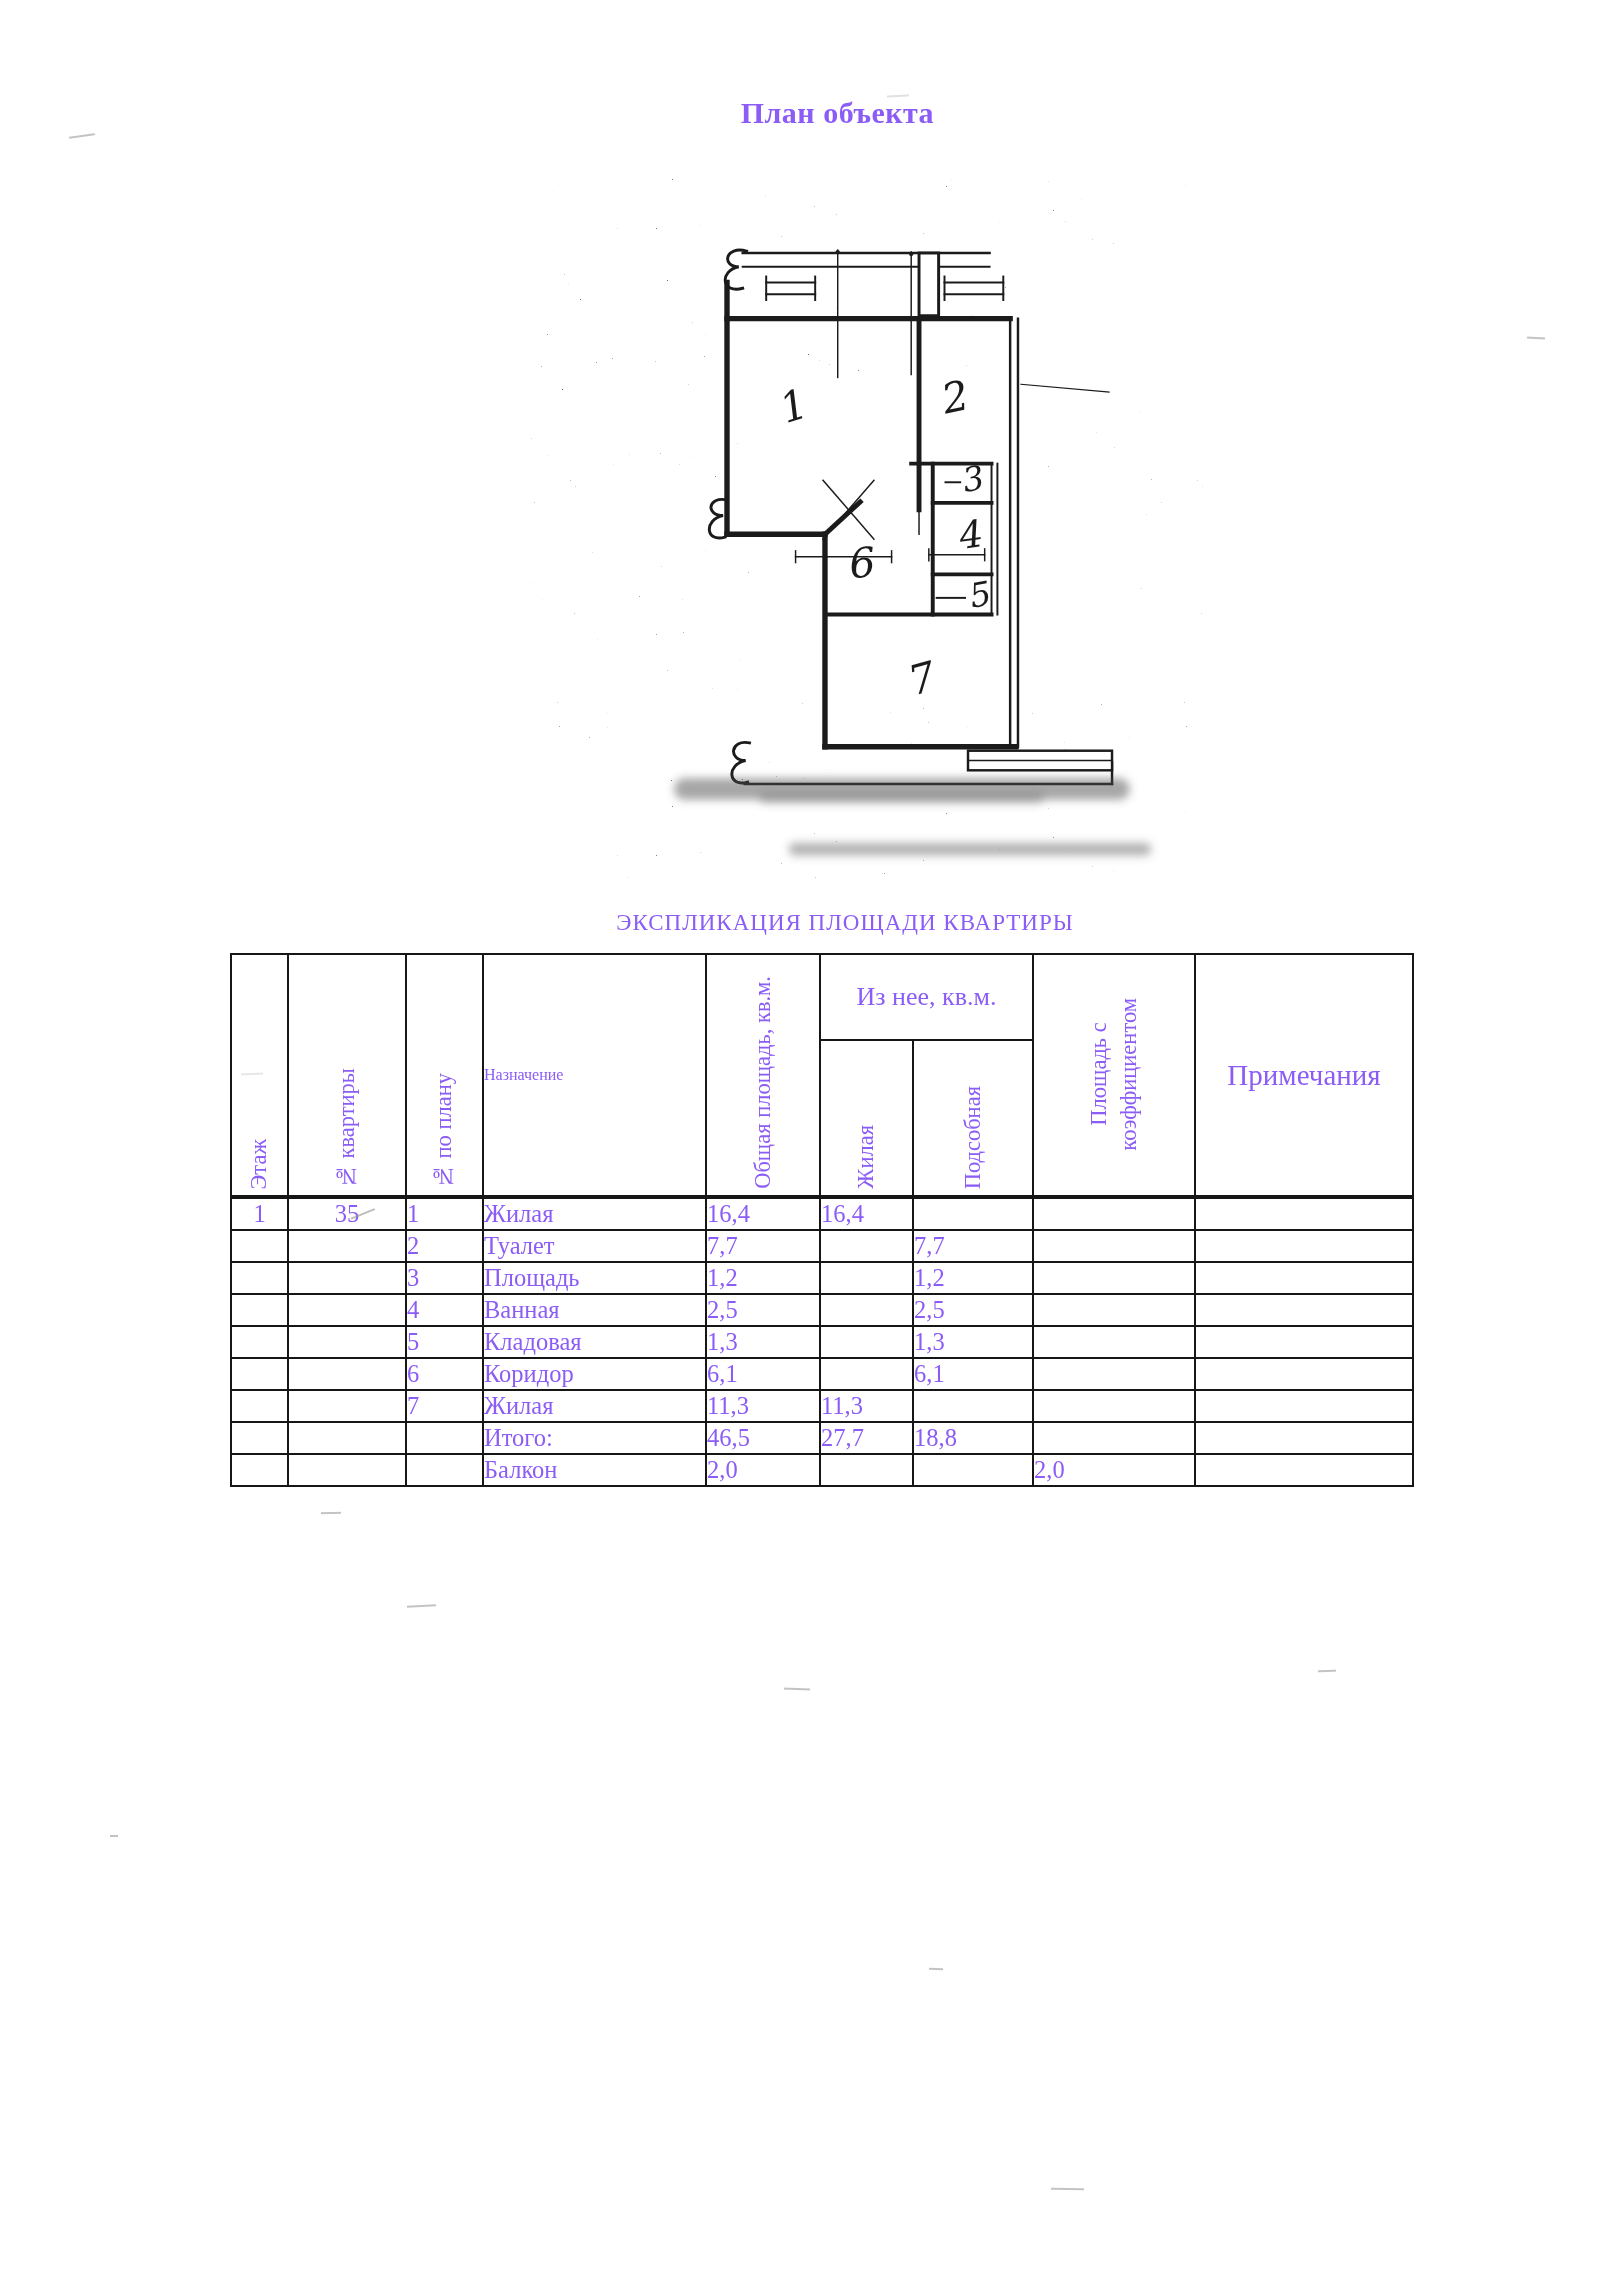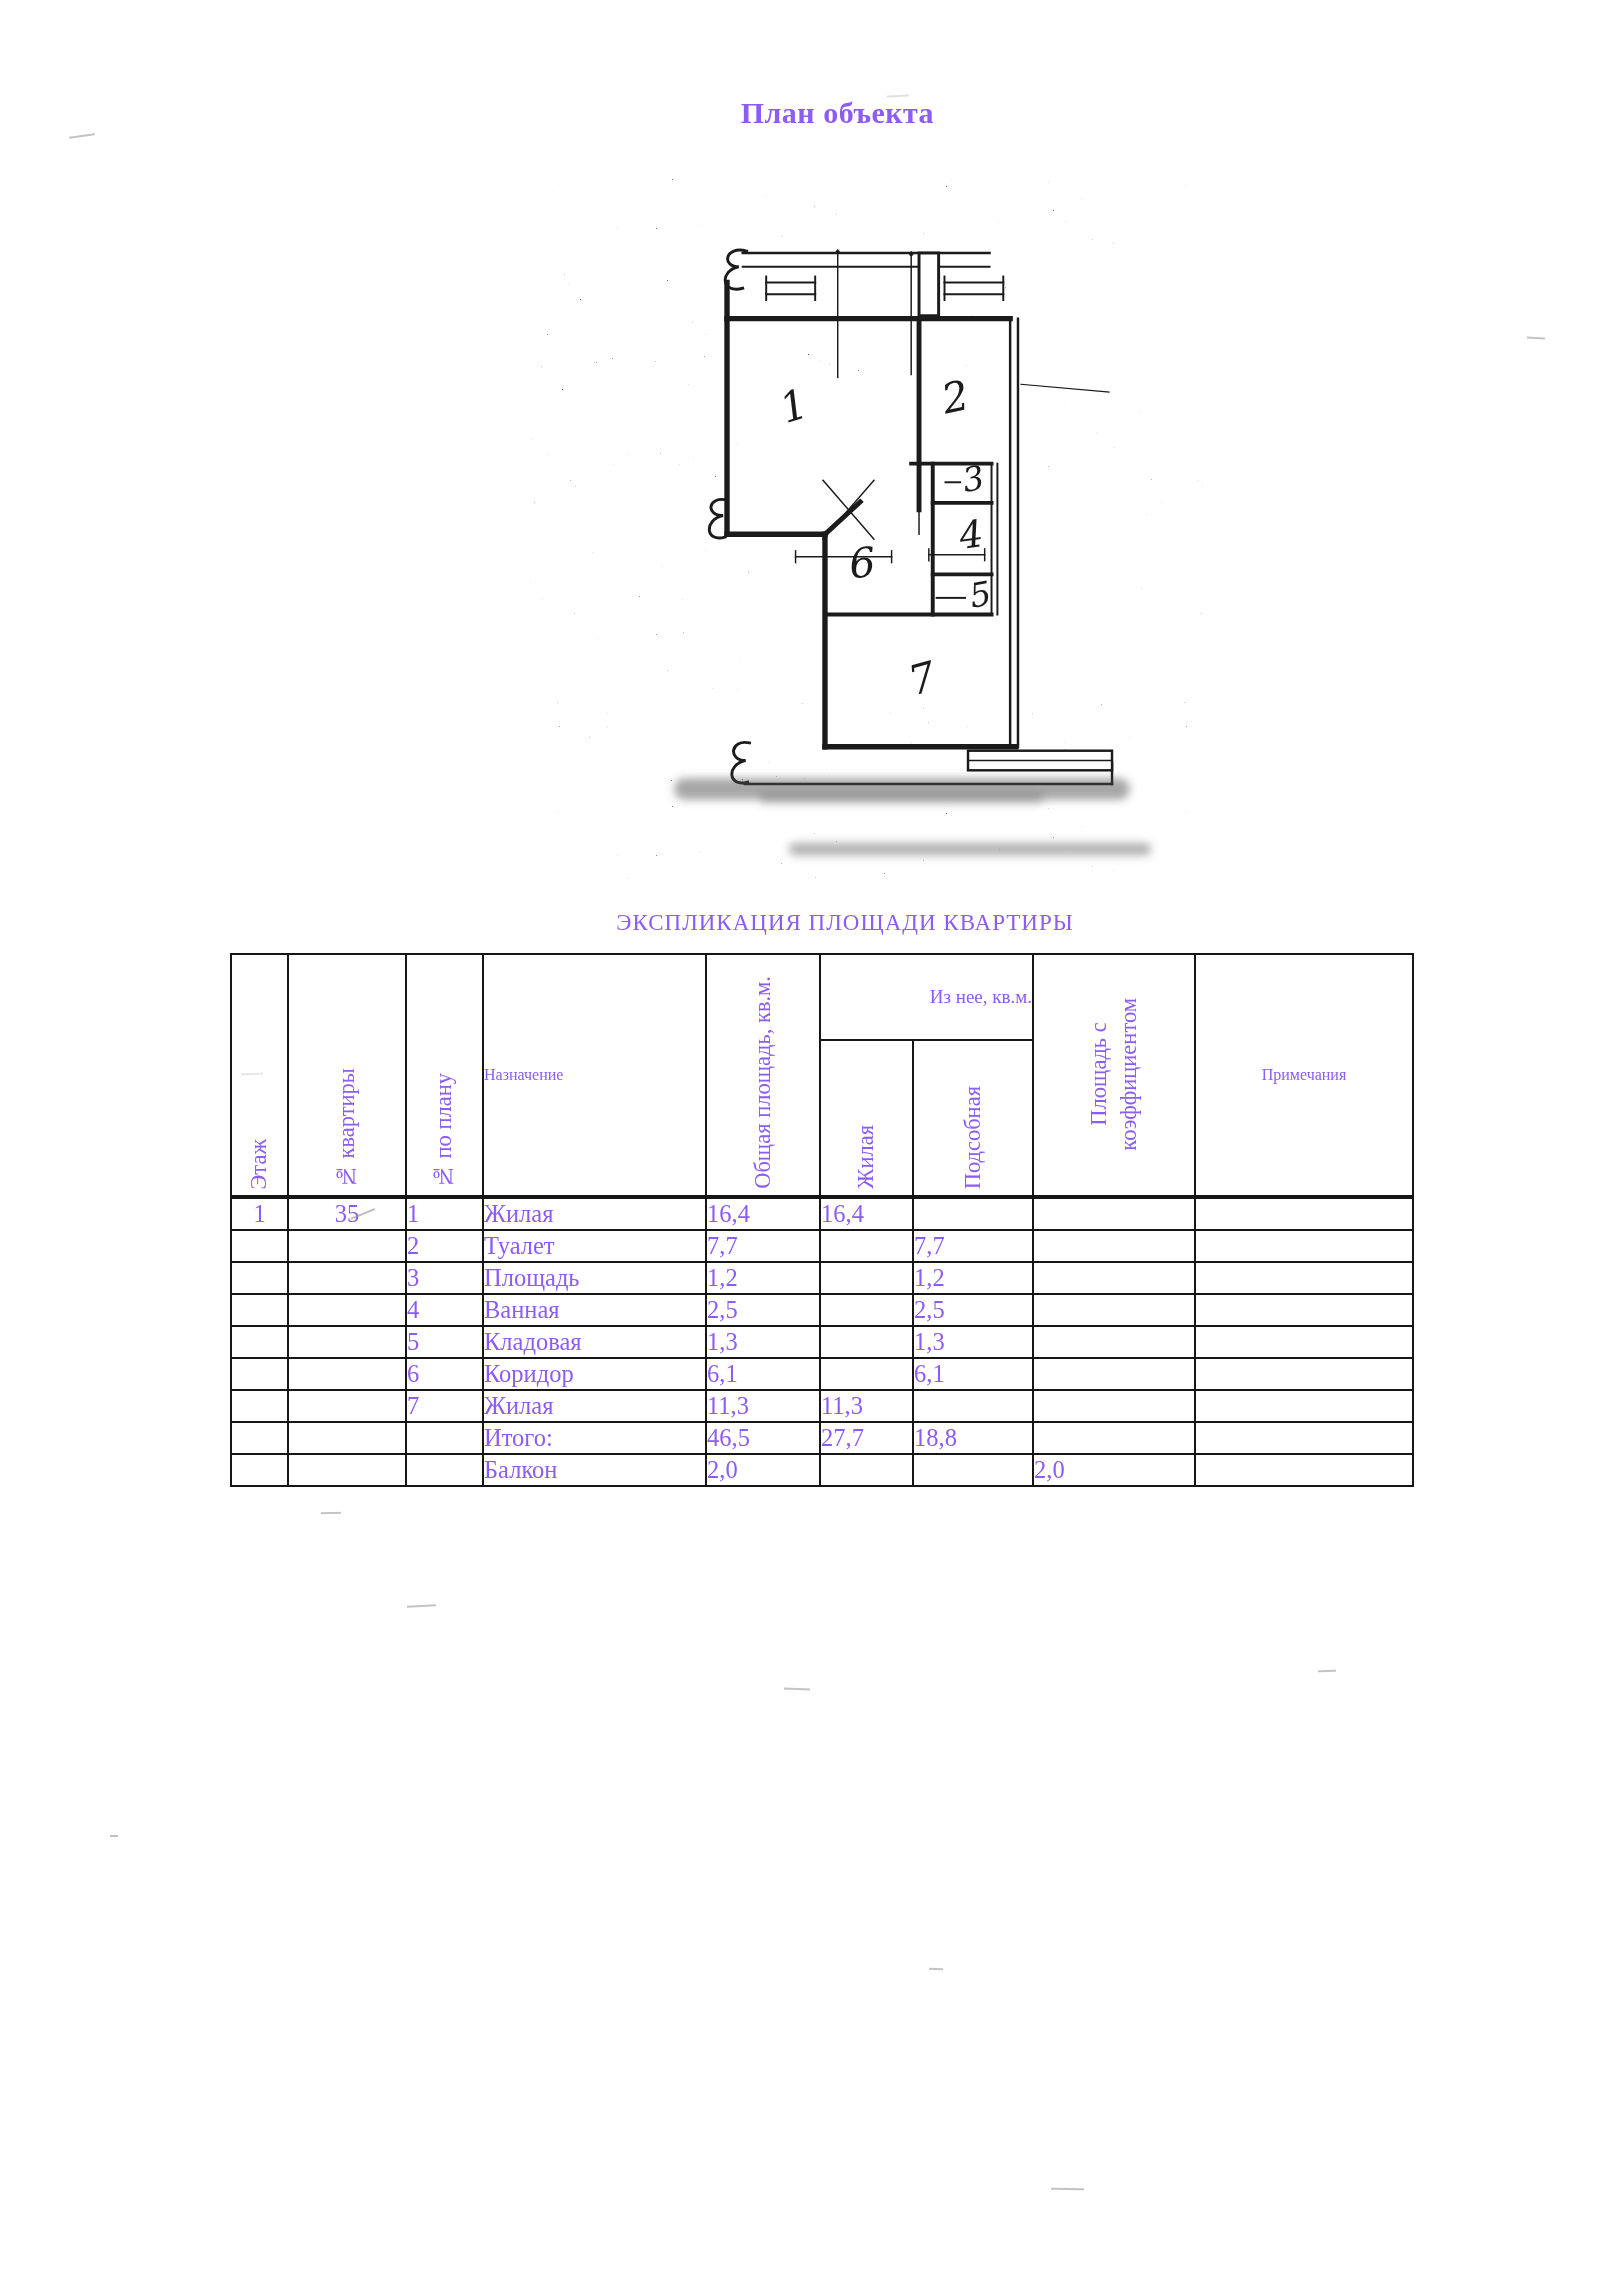--- a/index.html
+++ b/index.html
@@ -19,22 +19,22 @@
              overflow:hidden;white-space:nowrap;}
   table.expl{border:2.9px solid #161616;}
   tr.h2 th{border-bottom:4.9px solid #161616;}
   tr.h1 th[rowspan]{border-bottom:4.9px solid #161616;}
   td{height:30px;vertical-align:middle;}
   tr.h1{height:86px;} tr.h2{height:157px;}
   th.v{vertical-align:bottom;text-align:center;padding-bottom:9.8px;}
   .vtext{writing-mode:vertical-rl;transform:rotate(180deg);display:inline-block;
          line-height:1;font-size:22.5px;white-space:nowrap;}
   th.nazn{vertical-align:middle;text-align:left;padding-left:21.6px;font-size:16px;}
-  th.group{vertical-align:middle;text-align:right;font-size:19px;}
-  th.prim{vertical-align:middle;text-align:center;font-size:16px;}
+  th.group{vertical-align:middle;text-align:center;font-size:26px;}
+  th.prim{vertical-align:middle;text-align:center;font-size:29px;}
   th.koeff{vertical-align:bottom;}
   .koeff-wrap{display:flex;justify-content:center;gap:7.8px;padding-bottom:44px;}
   td.c-center{text-align:center;}
   td.c-left{text-align:left;padding-left:13.7px;}
   td.c-plan{text-align:left;padding-left:19.6px;}
   td.pos-rel{position:relative;}
   .pencil{position:absolute;left:61px;top:13.7px;width:25.5px;height:2px;background:#9a9a9a;
           transform:rotate(-22deg);opacity:.65;border-radius:2px;}
   
   .speck{position:absolute;border-top:2px solid rgba(40,40,40,.28);filter:blur(0.6px);}

